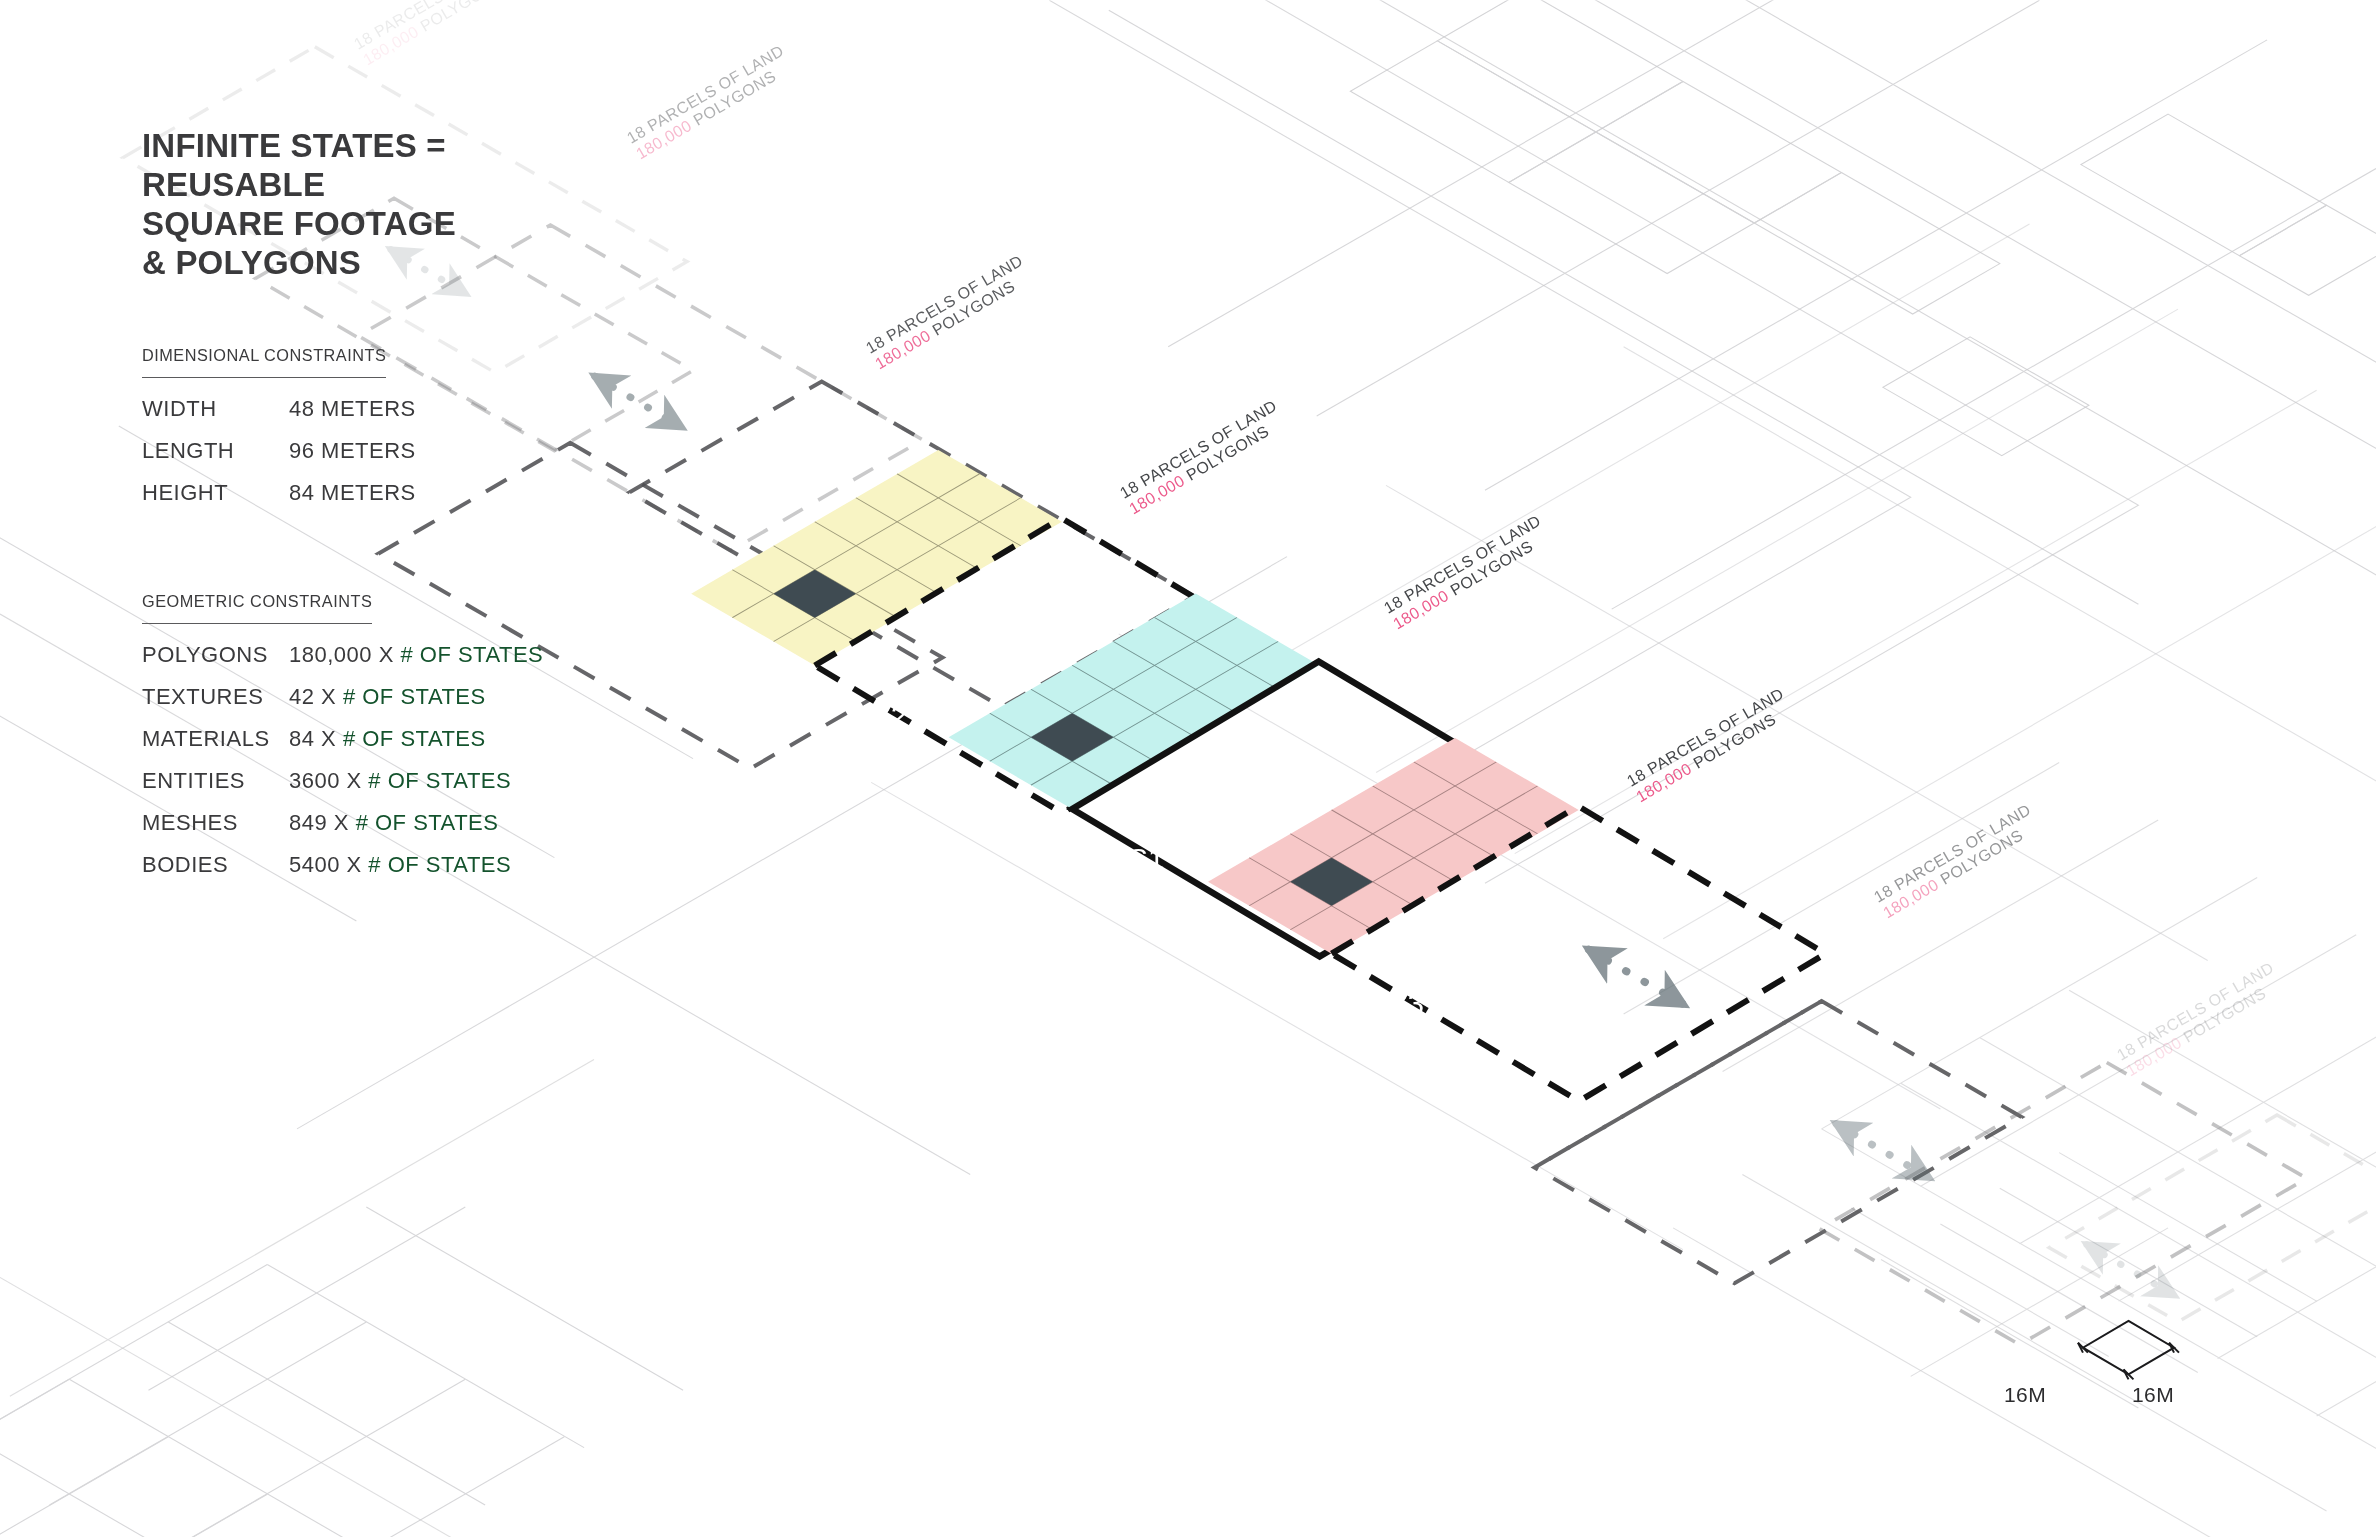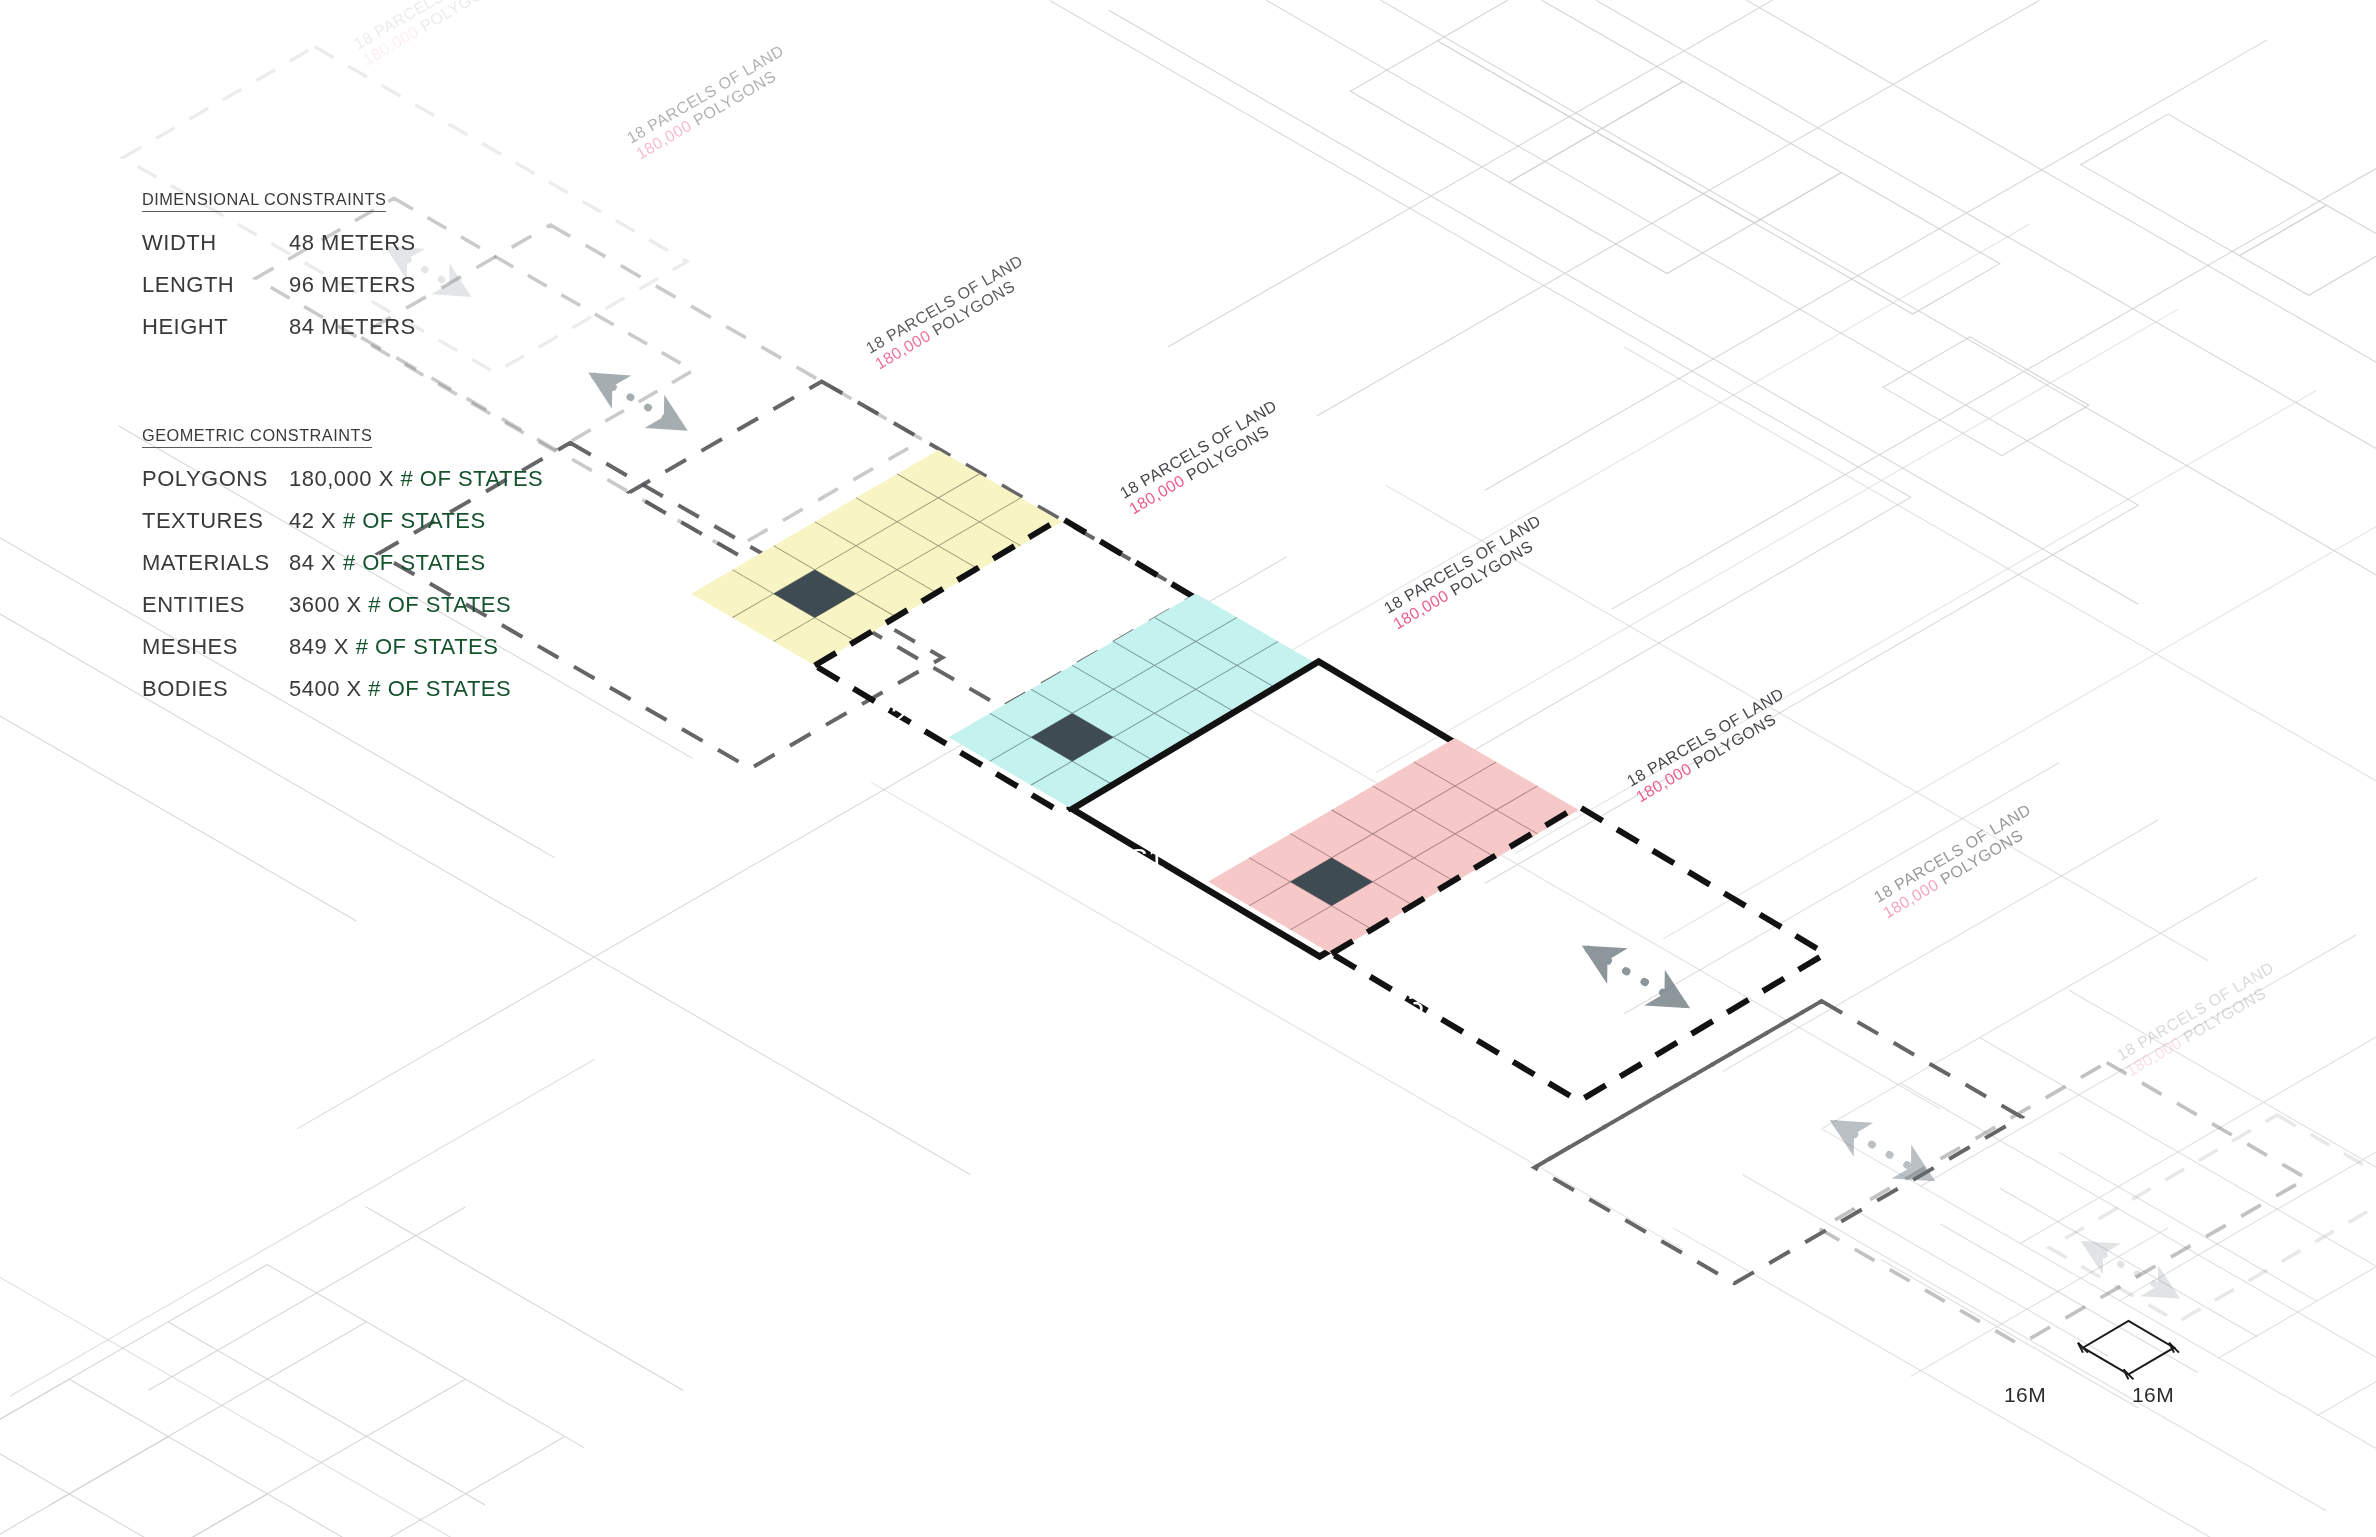--- a/index.html
+++ b/index.html
@@ -50,21 +50,21 @@
   }
   #dim-section { margin-top: 63px; }
   #geo-section { margin-top: 86px; }
 
   .section-heading {
     font-size: 16.3px;
     color: #3a3a3c;
     letter-spacing: 0.5px;
     border-bottom: 1.3px solid #5a5a5c;
     display: inline-block;
-    padding-bottom: 2px;
+    padding-bottom: 12px;
     margin-bottom: 18px;
   }
   .row {
     display: flex;
     align-items: baseline;
     font-size: 22px;
     color: #3a3a3c;
     letter-spacing: 0.5px;
     margin-bottom: 16px;
   }
@@ -369,20 +369,24 @@
         <path d="M 2191 1356 L 2201 1366"></path>
         <path d="M 2196 1366 L 2191 1356"></path>
         <path d="M 2145 1383 L 2155 1393"></path>
         <path d="M 2150 1393 L 2145 1383"></path>
       </g>
     </g>
   </svg>
 
   <div id="text-panel">
 
+    <h1 id="page-title">INFINITE STATES =
+REUSABLE
+SQUARE FOOTAGE
+&amp; POLYGONS</h1>
 
     <div class="section" id="dim-section">
       <div class="section-heading">DIMENSIONAL CONSTRAINTS</div>
 
       <div class="row">
         <span class="rk">WIDTH</span>
         <span class="rv">48 METERS</span>
       </div>
       <div class="row">
         <span class="rk">LENGTH</span>

